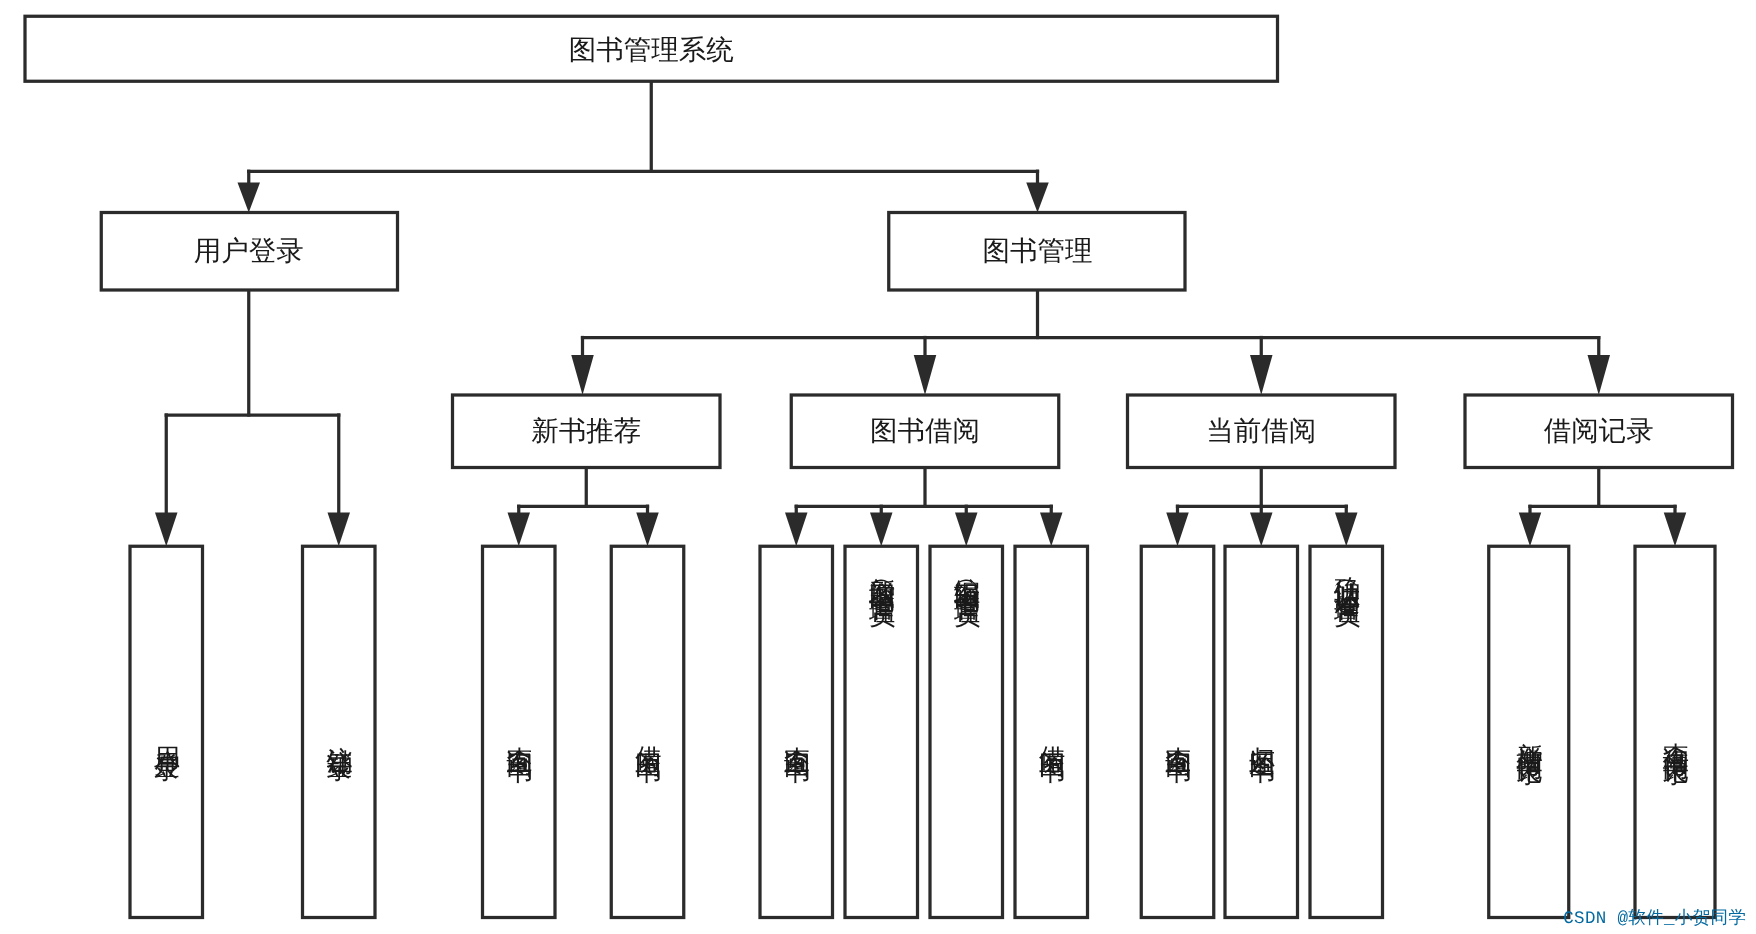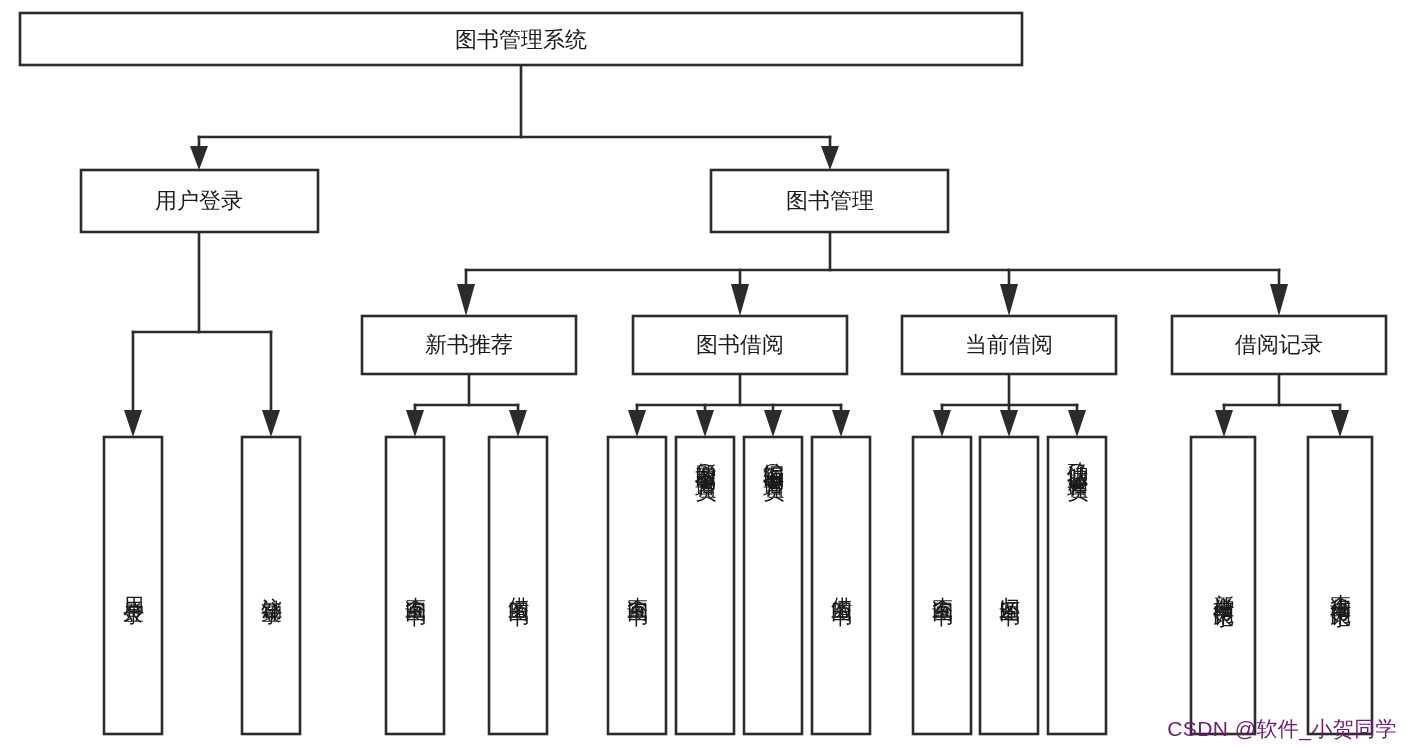--- a/index.html
+++ b/index.html
@@ -70,23 +70,23 @@
     line-height: 1.12;
     letter-spacing: 0.14em;
     color: #1a1a1a;
     white-space: nowrap;
     text-align: center;
   }
   .watermark {
     position: absolute;
     right: 8px;
     bottom: 4px;
-    font-family: Liberation Sans, sans-serif;
-    font-size: 21px;
-    color: #701a75;
+    font-family: Liberation Mono, monospace;
+    font-size: 14px;
+    color: #0369a1;
     letter-spacing: 0.02em;
     white-space: nowrap;
   }
 </style>
 </head>
 <body>
 
 <div id="diagram-root">
 
   <svg class="flow" viewBox="0 0 1405 747">

